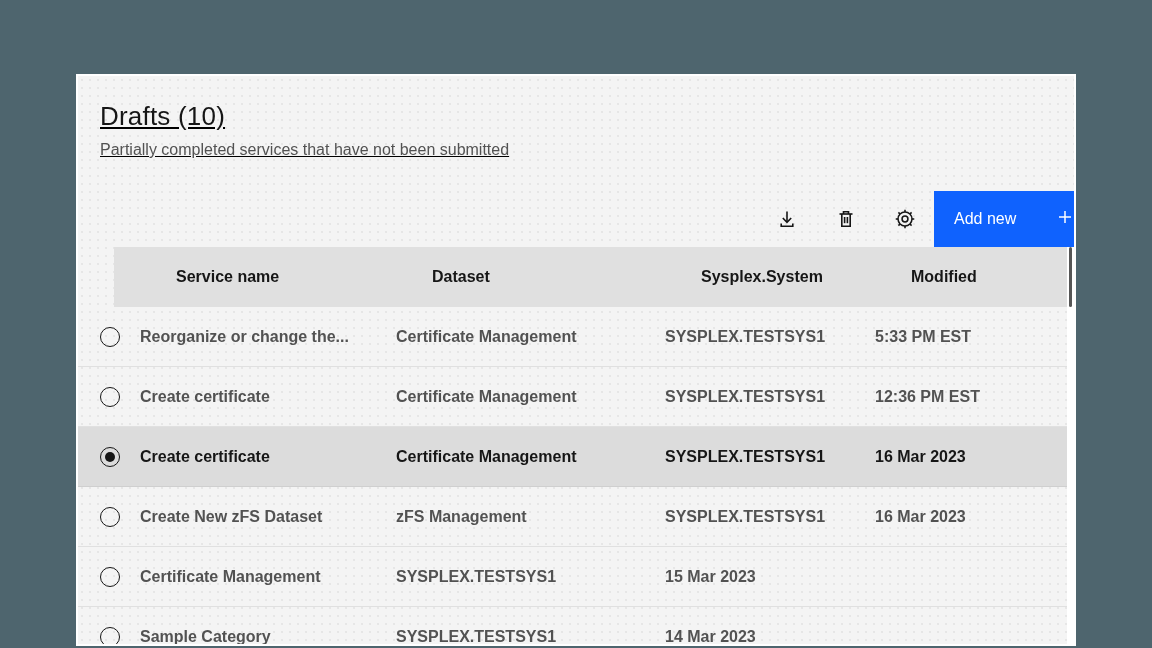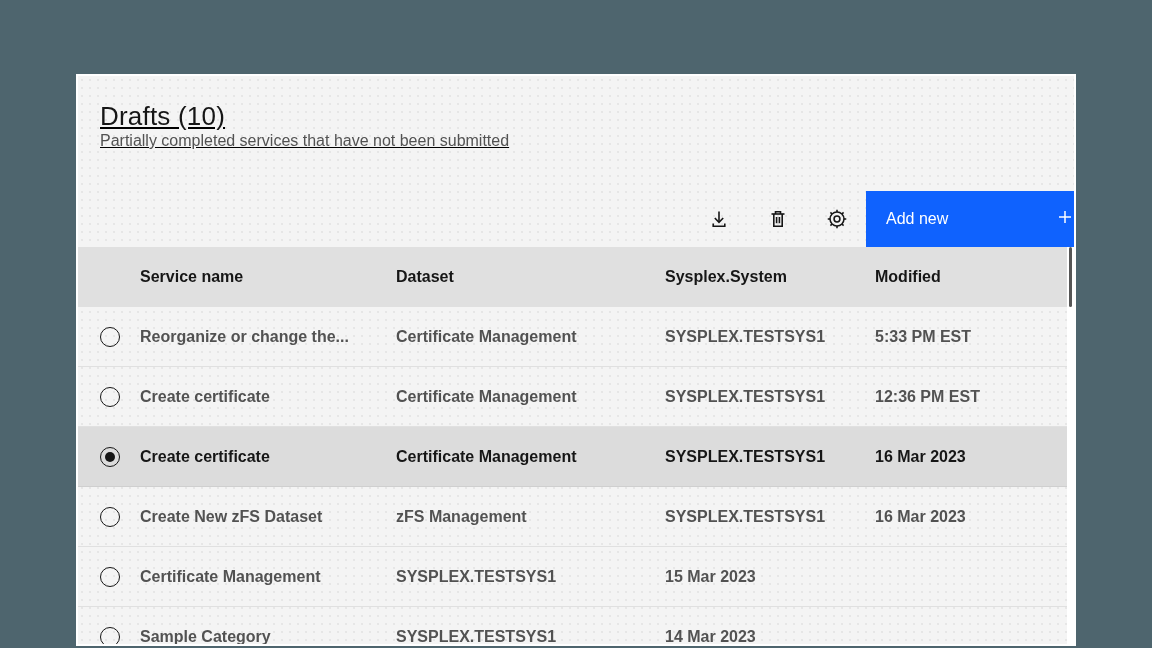--- a/index.html
+++ b/index.html
@@ -13,45 +13,45 @@
     position:absolute; left:76px; top:74px;
     width:1000px; height:572px;
     border:2px solid #ffffff;
     background-color:#f4f4f4;
     background-image:radial-gradient(rgba(110,110,110,0.10) 1px, transparent 1.2px);
     background-size:8px 8px;
     overflow:hidden;
   }
   .card-head { padding:25px 0 0 22px;text-decoration:underline; }
   .title { font-size:26px; font-weight:400; color:#161616; letter-spacing:0.2px; }
-  .subtitle { font-size:16px; color:#525252; }
+  .subtitle { margin-top:9px; font-size:16px; color:#525252; }
 
   .toolbar {
     position:absolute; top:115px; left:0; right:0; height:56px;
     display:flex; justify-content:flex-end; align-items:stretch;
   }
   .icon-btn {
     width:59px; height:56px; border:none; background:transparent;
     display:flex; align-items:center; justify-content:center; cursor:pointer;
   }
   .icon-btn svg { display:block; }
   .add-btn {
-    width:208px; height:56px; border:none; cursor:pointer;
+    width:140px; height:56px; border:none; cursor:pointer;
     background:#0f62fe; color:#ffffff; font-size:16px;
     font-family:"Liberation Sans", sans-serif;
     display:flex; align-items:center; justify-content:space-between;
     padding:0 1px 0 20px;
   }
 
   .table { position:absolute; top:171px; left:0; right:0; bottom:0; }
   .thead {
     height:60px; background:#e0e0e0;
     display:grid; grid-template-columns:62px 256px 269px 210px 1fr;
     align-items:center;
-    font-size:16px; font-weight:700; color:#161616;
+    font-size:16px; font-weight:700; color:#161616;margin-left:36px;
   }
   .trow {
     height:60px;
     display:grid; grid-template-columns:62px 256px 269px 210px 1fr;
     align-items:center;
     font-size:16px; color:#525252;
     border-bottom:1px solid #e0e0e0;
     cursor:pointer;
     font-weight:bold;
   }

